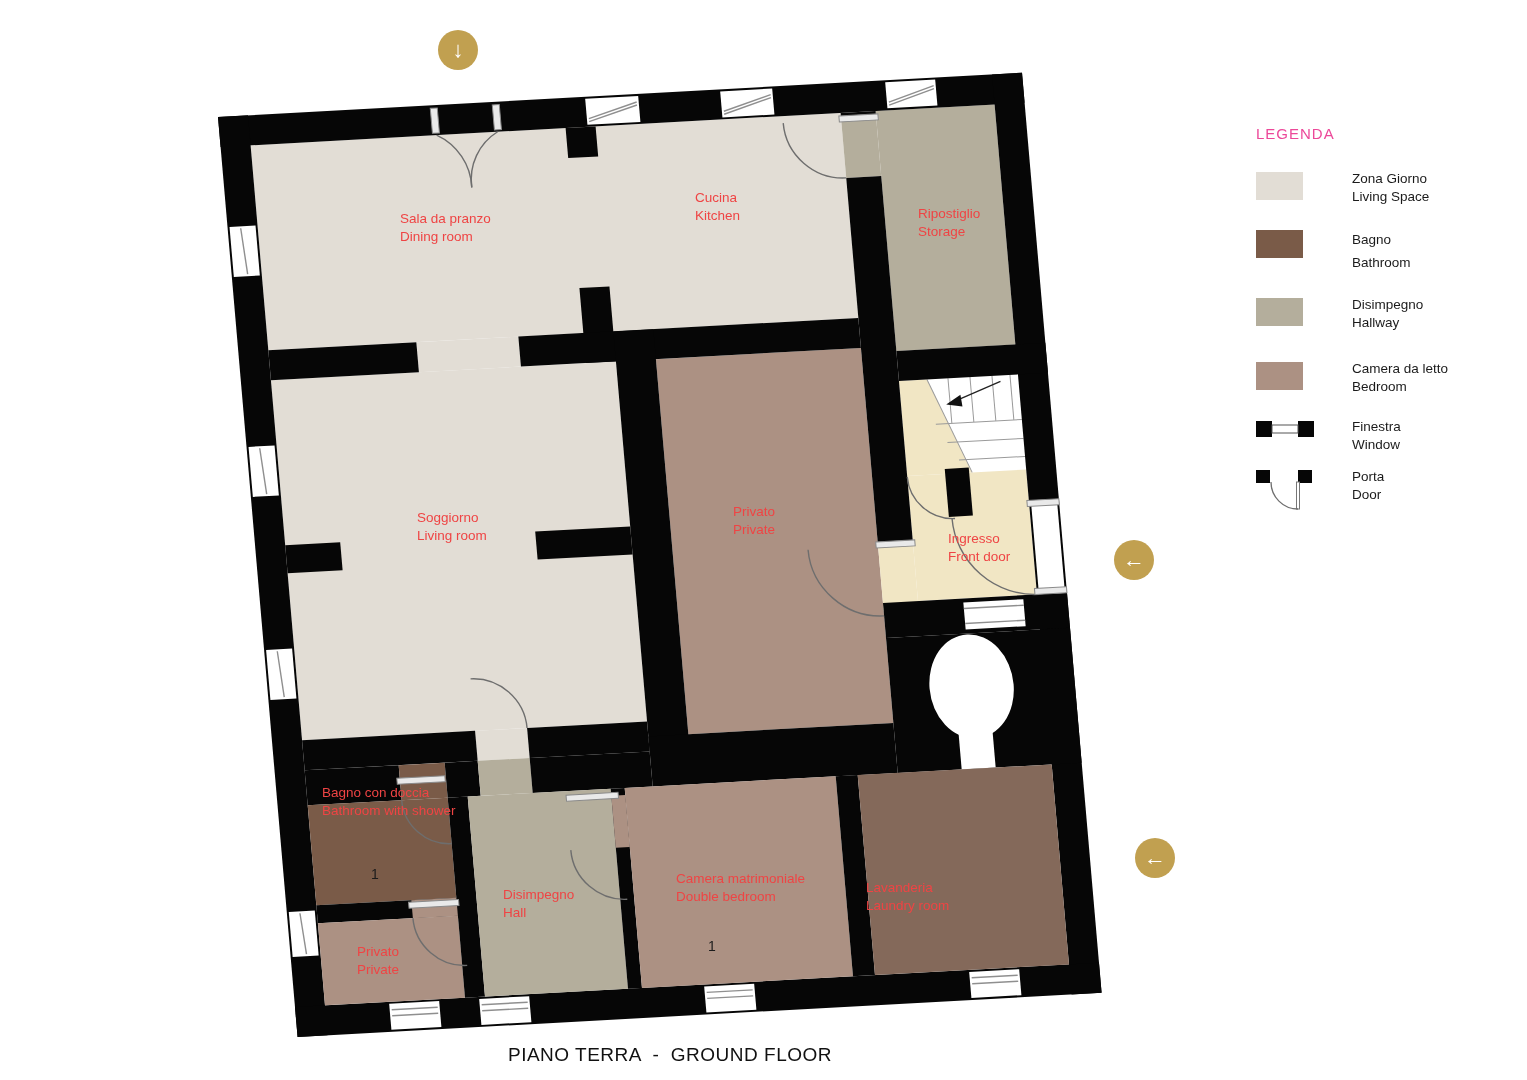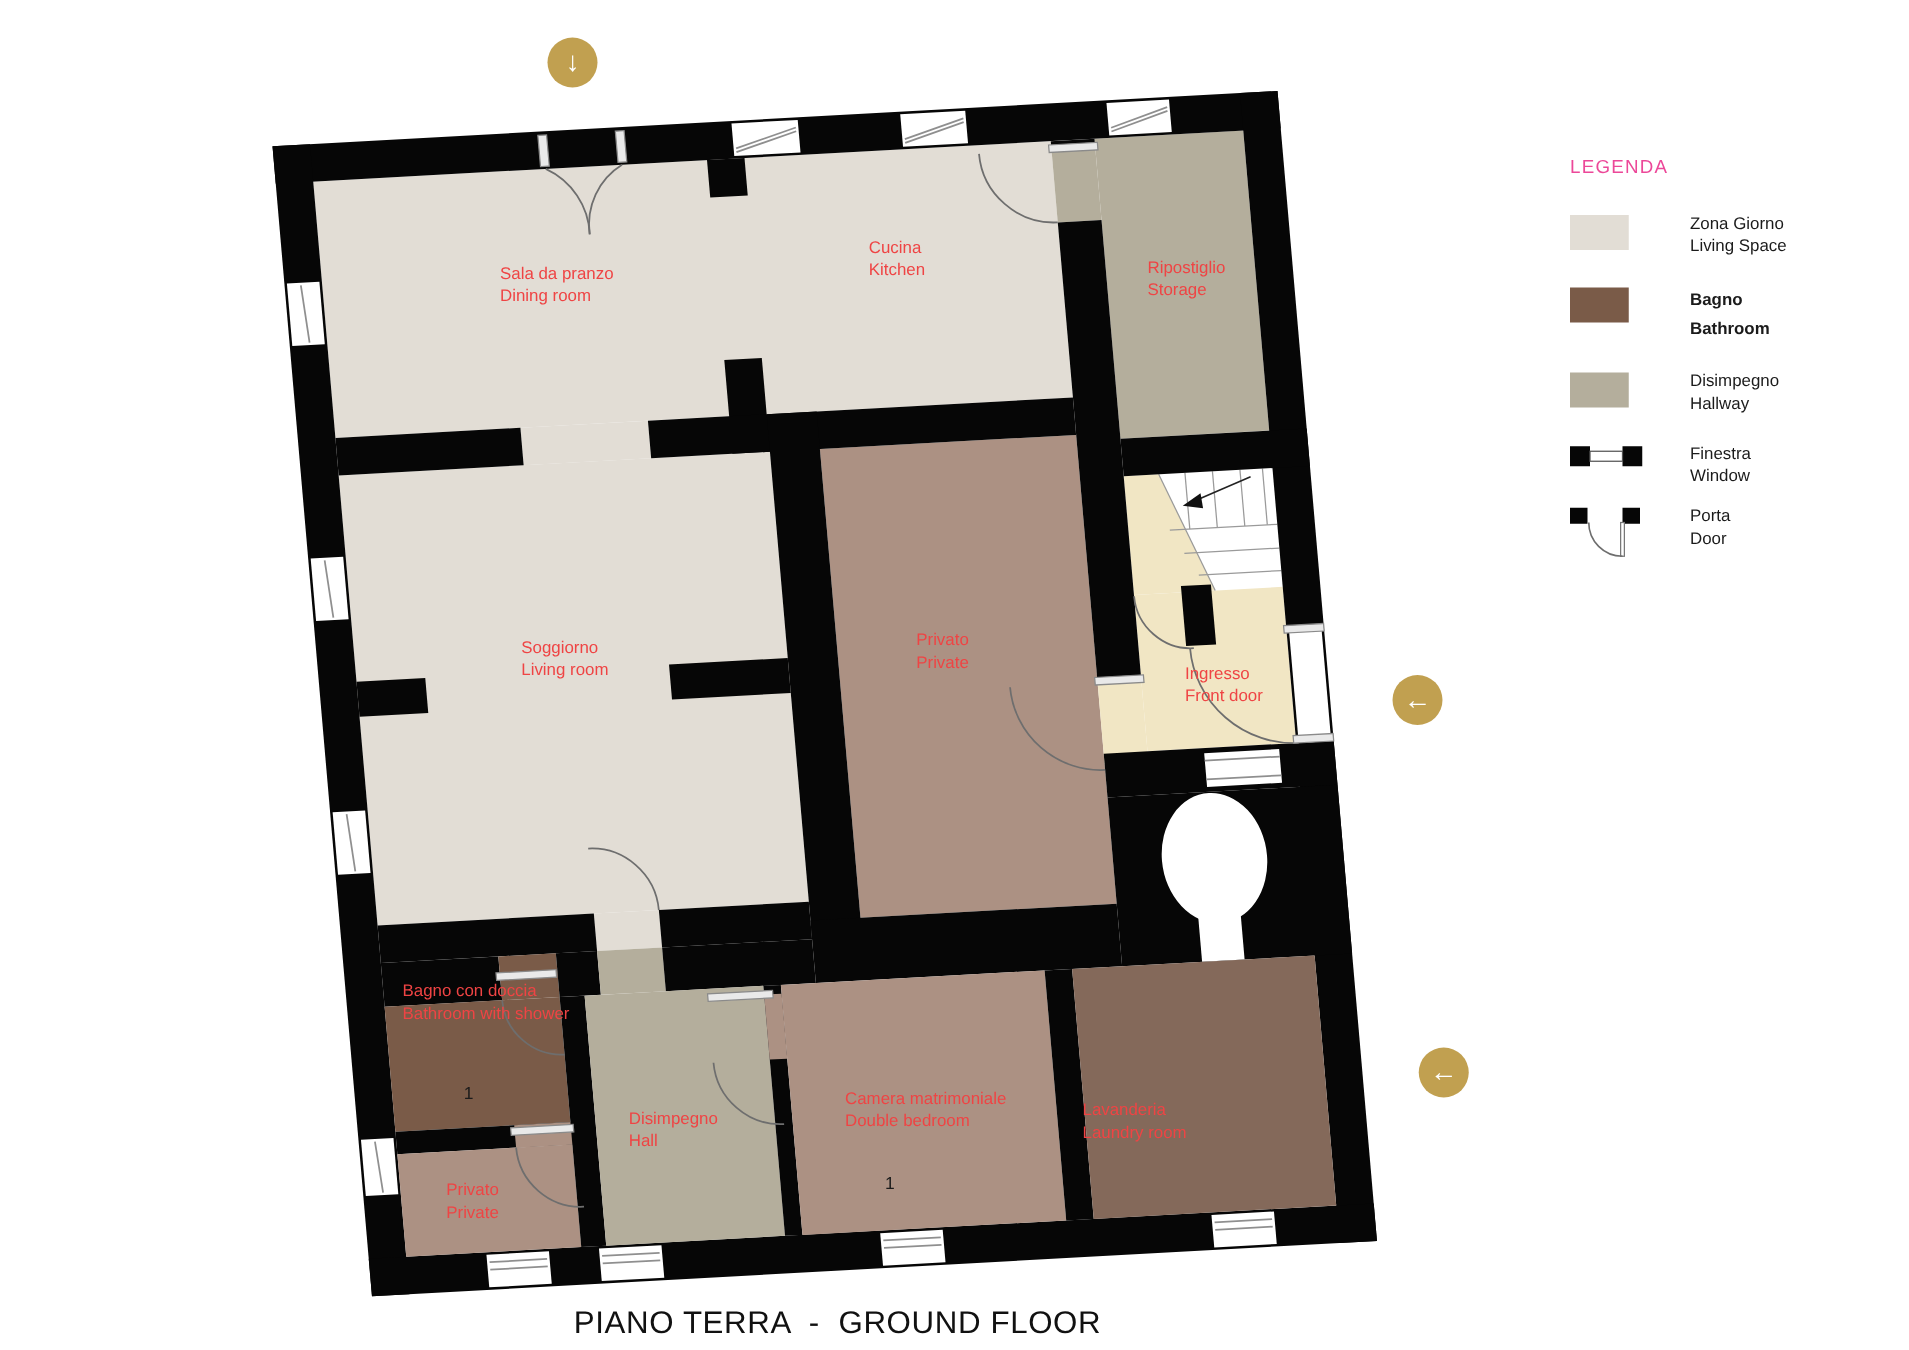--- a/index.html
+++ b/index.html
@@ -29,26 +29,26 @@
     background:#C1A050;color:#ffffff;display:flex;align-items:center;
     justify-content:center;font-size:22px;font-weight:bold;cursor:pointer;
     user-select:none;
   }
   
   #legend{position:absolute;left:1256px;top:125px;width:250px;}
   .lg-title{font-size:15px;letter-spacing:1px;color:#ec4899;margin-bottom:28px;}
   .lg-row{display:flex;align-items:flex-start;margin-bottom:22px;gap:11px;}
   .lg-swatch{width:47px;height:28px;margin-right:38px;flex:0 0 auto;margin-top:2px;}
   .lg-text{font-size:13.5px;line-height:18px;color:#1b1b1b;}
-  .lg-text.spread{line-height:23px;font-weight:bold;}
+  .lg-text.spread{line-height:23px;}
   .lg-sym{width:58px;margin-right:27px;flex:0 0 auto;margin-top:2px;}
   
   #main-title{
     position:absolute;left:300px;top:1044px;width:740px;text-align:center;
-    font-size:25px;color:#111;white-space:pre;letter-spacing:0.5px;
+    font-size:19px;color:#111;white-space:pre;letter-spacing:0.5px;
   }
 </style>
 </head>
 <body>
 
 <svg id="plan-svg" width="1527" height="1080" viewBox="0 0 1527 1080">
   <g transform="matrix(1,-0.055,0.0865,1,218,117)">
 
     <rect class="f-day" x="30" y="30" width="590" height="205" fill="#E2DDD5"></rect>
     <rect class="f-day" x="178" y="235" width="102" height="30" fill="#E2DDD5"></rect>
@@ -278,20 +278,27 @@
         <div>Bathroom</div>
     </div>
   </div>
   <div class="lg-row">
     <div class="lg-swatch" style="background: rgb(180, 174, 156);"></div>
     <div class="lg-text">
       <div>Disimpegno</div>
         <div>Hallway</div>
     </div>
   </div>
+  <div class="lg-row" style="margin-top:28px">
+    <div class="lg-swatch" style="background: rgb(172, 145, 131);"></div>
+    <div class="lg-text">
+      <div>Camera da letto</div>
+        <div>Bedroom</div>
+    </div>
+  </div>
   <div class="lg-row" style="margin-top:10px;margin-bottom:14px">
     <div class="lg-sym">
       <svg width="58" height="18">
         <rect x="0" y="1" width="16" height="16" fill="#060606"></rect>
         <rect x="42" y="1" width="16" height="16" fill="#060606"></rect>
         <rect x="16" y="5" width="26" height="8" fill="#ffffff" stroke="#555" stroke-width="1"></rect>
       </svg>
     </div>
     <div class="lg-text">
       <div>Finestra</div>

